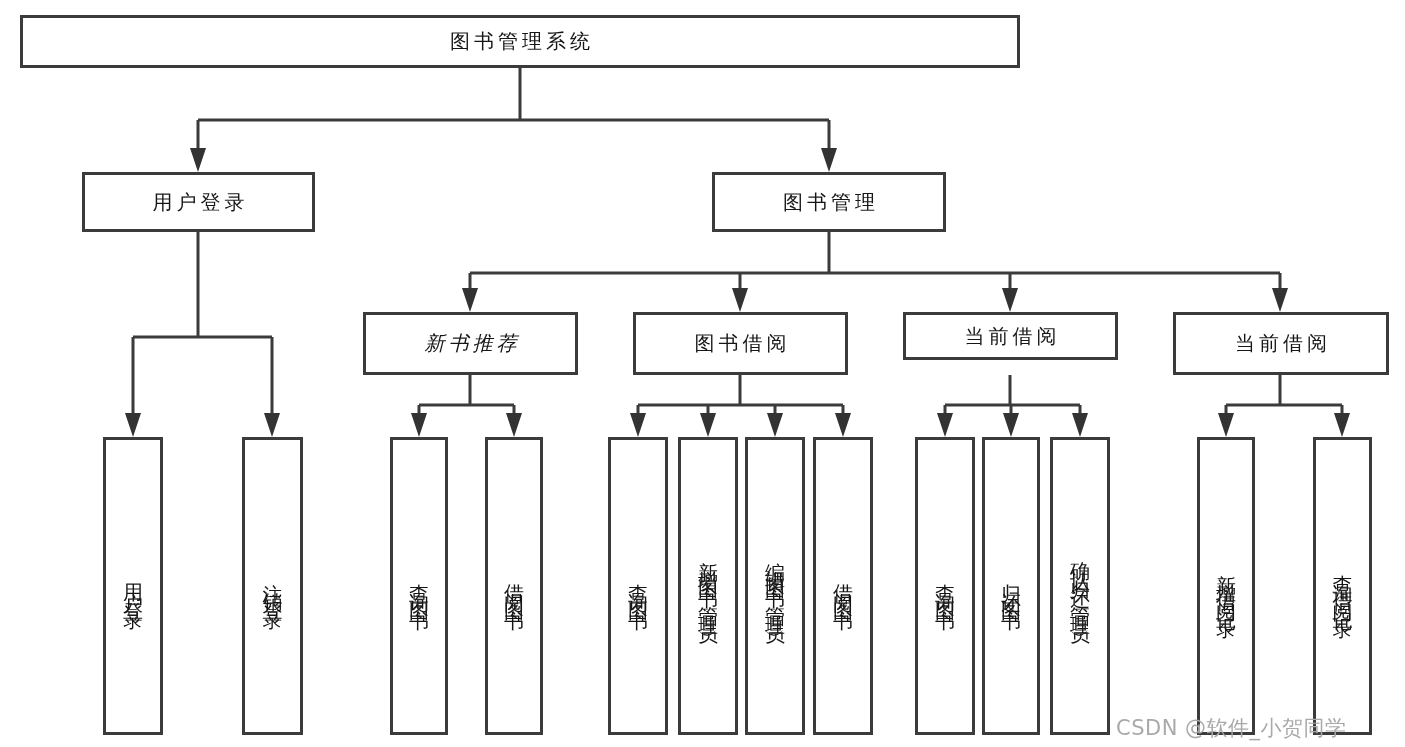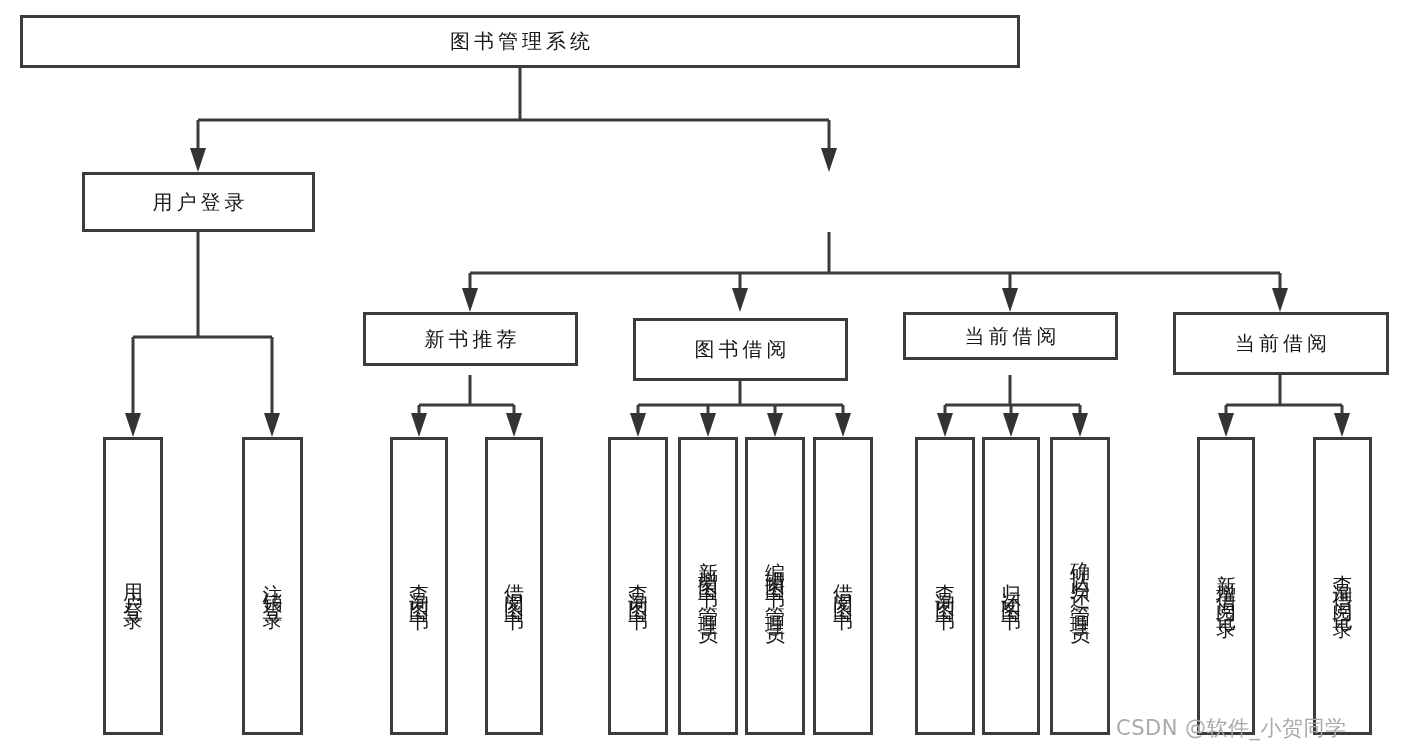--- a/index.html
+++ b/index.html
@@ -96,23 +96,24 @@
     <polygon points="1072,413 1088,413 1080,437"></polygon>
 
     <path d="M1280,375 V405 M1226,405 H1342 M1226,405 V416 M1342,405 V416"></path>
     <polygon points="1218,413 1234,413 1226,437"></polygon>
     <polygon points="1334,413 1350,413 1342,437"></polygon>
   </svg>
 
   <div class="node h" style="left:20px; top:15px; width:1000px; height:53px;">图书管理系统</div>
 
   <div class="node h" style="left:82px; top:172px; width:233px; height:60px;">用户登录</div>
+  <div class="node h" style="left:712px; top:172px; width:234px; height:60px;">图书管理</div>
 
-  <div class="node h" style="left:363px; top:312px; width:215px; height:54px;">新书推荐</div>
-  <div class="node h" style="left:633px; top:312px; width:215px; height:63px;margin-top:6px;">图书借阅</div>
+  <div class="node h" style="left:363px; top:312px; width:215px; height:63px;font-style:italic;">新书推荐</div>
+  <div class="node h" style="left:633px; top:312px; width:215px; height:63px;">图书借阅</div>
   <div class="node h" style="left:903px; top:312px; width:215px; height:48px;">当前借阅</div>
   <div class="node h" style="left:1173px; top:312px; width:216px; height:63px;">当前借阅</div>
 
   <div class="node v" style="left:103px; top:437px; width:60px; height:298px;">用户登录</div>
   <div class="node v" style="left:242px; top:437px; width:61px; height:298px;">注销登录</div>
 
   <div class="node v" style="left:390px; top:437px; width:58px; height:298px;">查询图书</div>
   <div class="node v" style="left:485px; top:437px; width:58px; height:298px;">借阅图书</div>
 
   <div class="node v" style="left:608px; top:437px; width:60px; height:298px;">查询图书</div>

